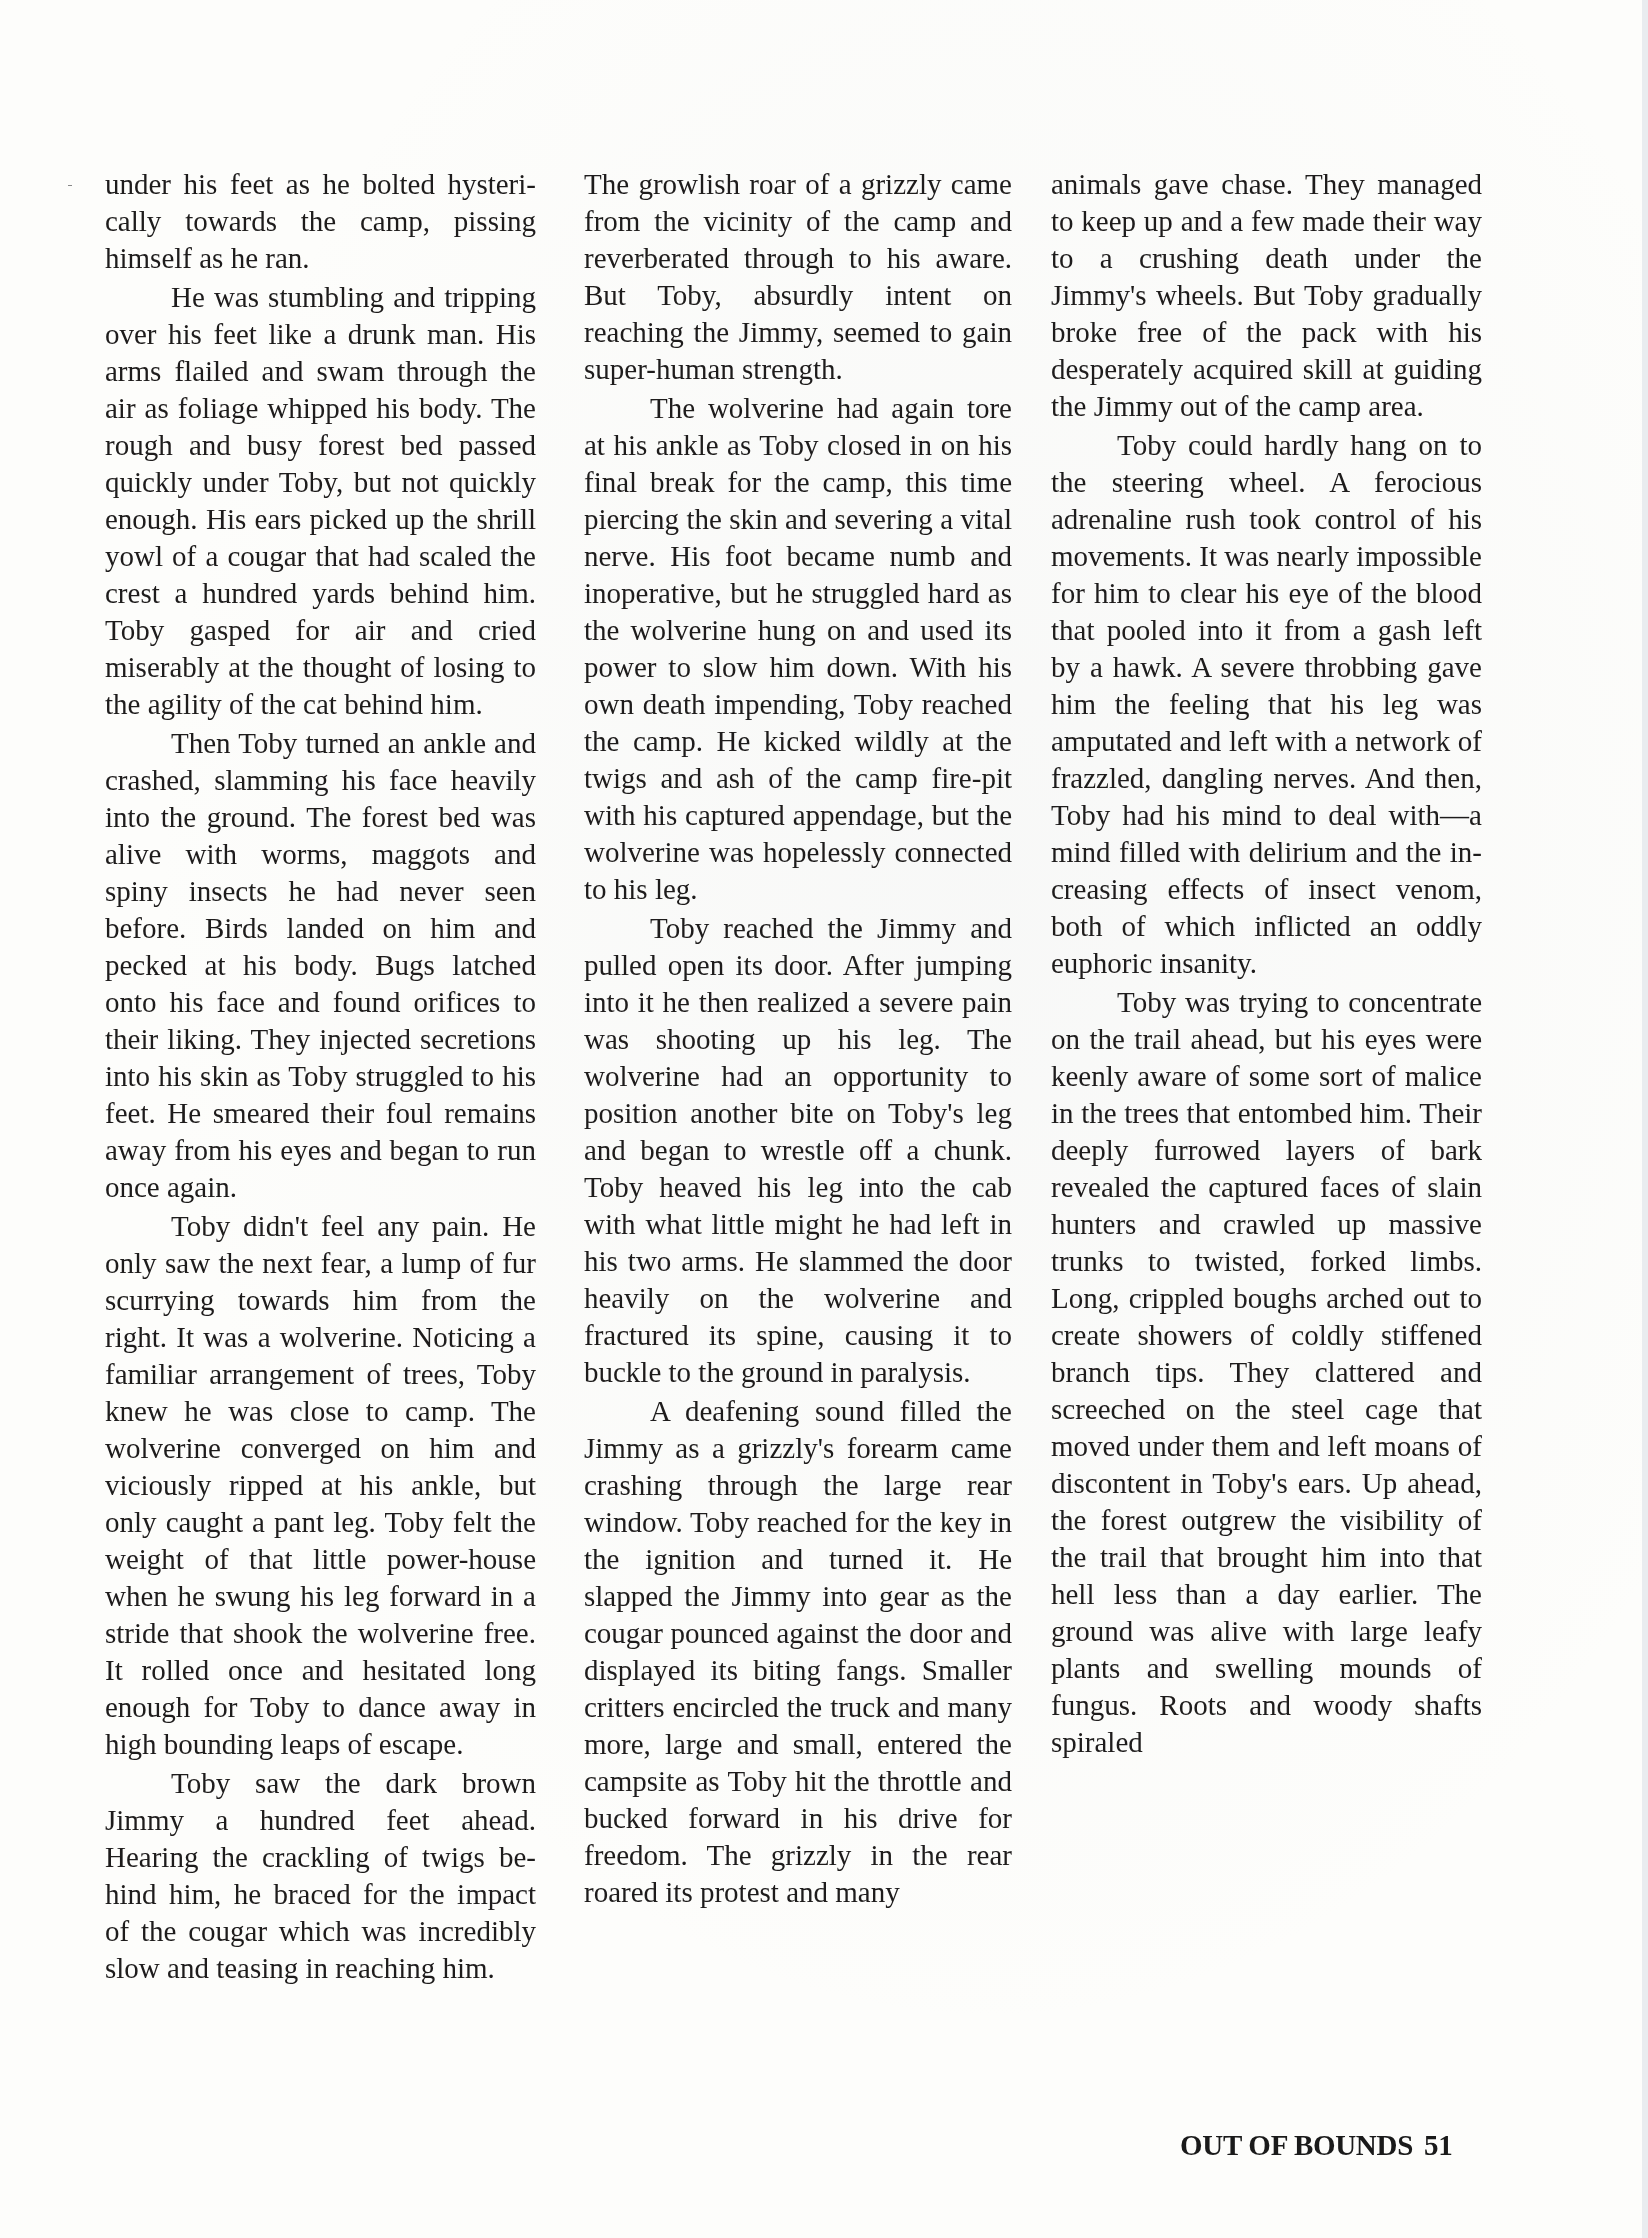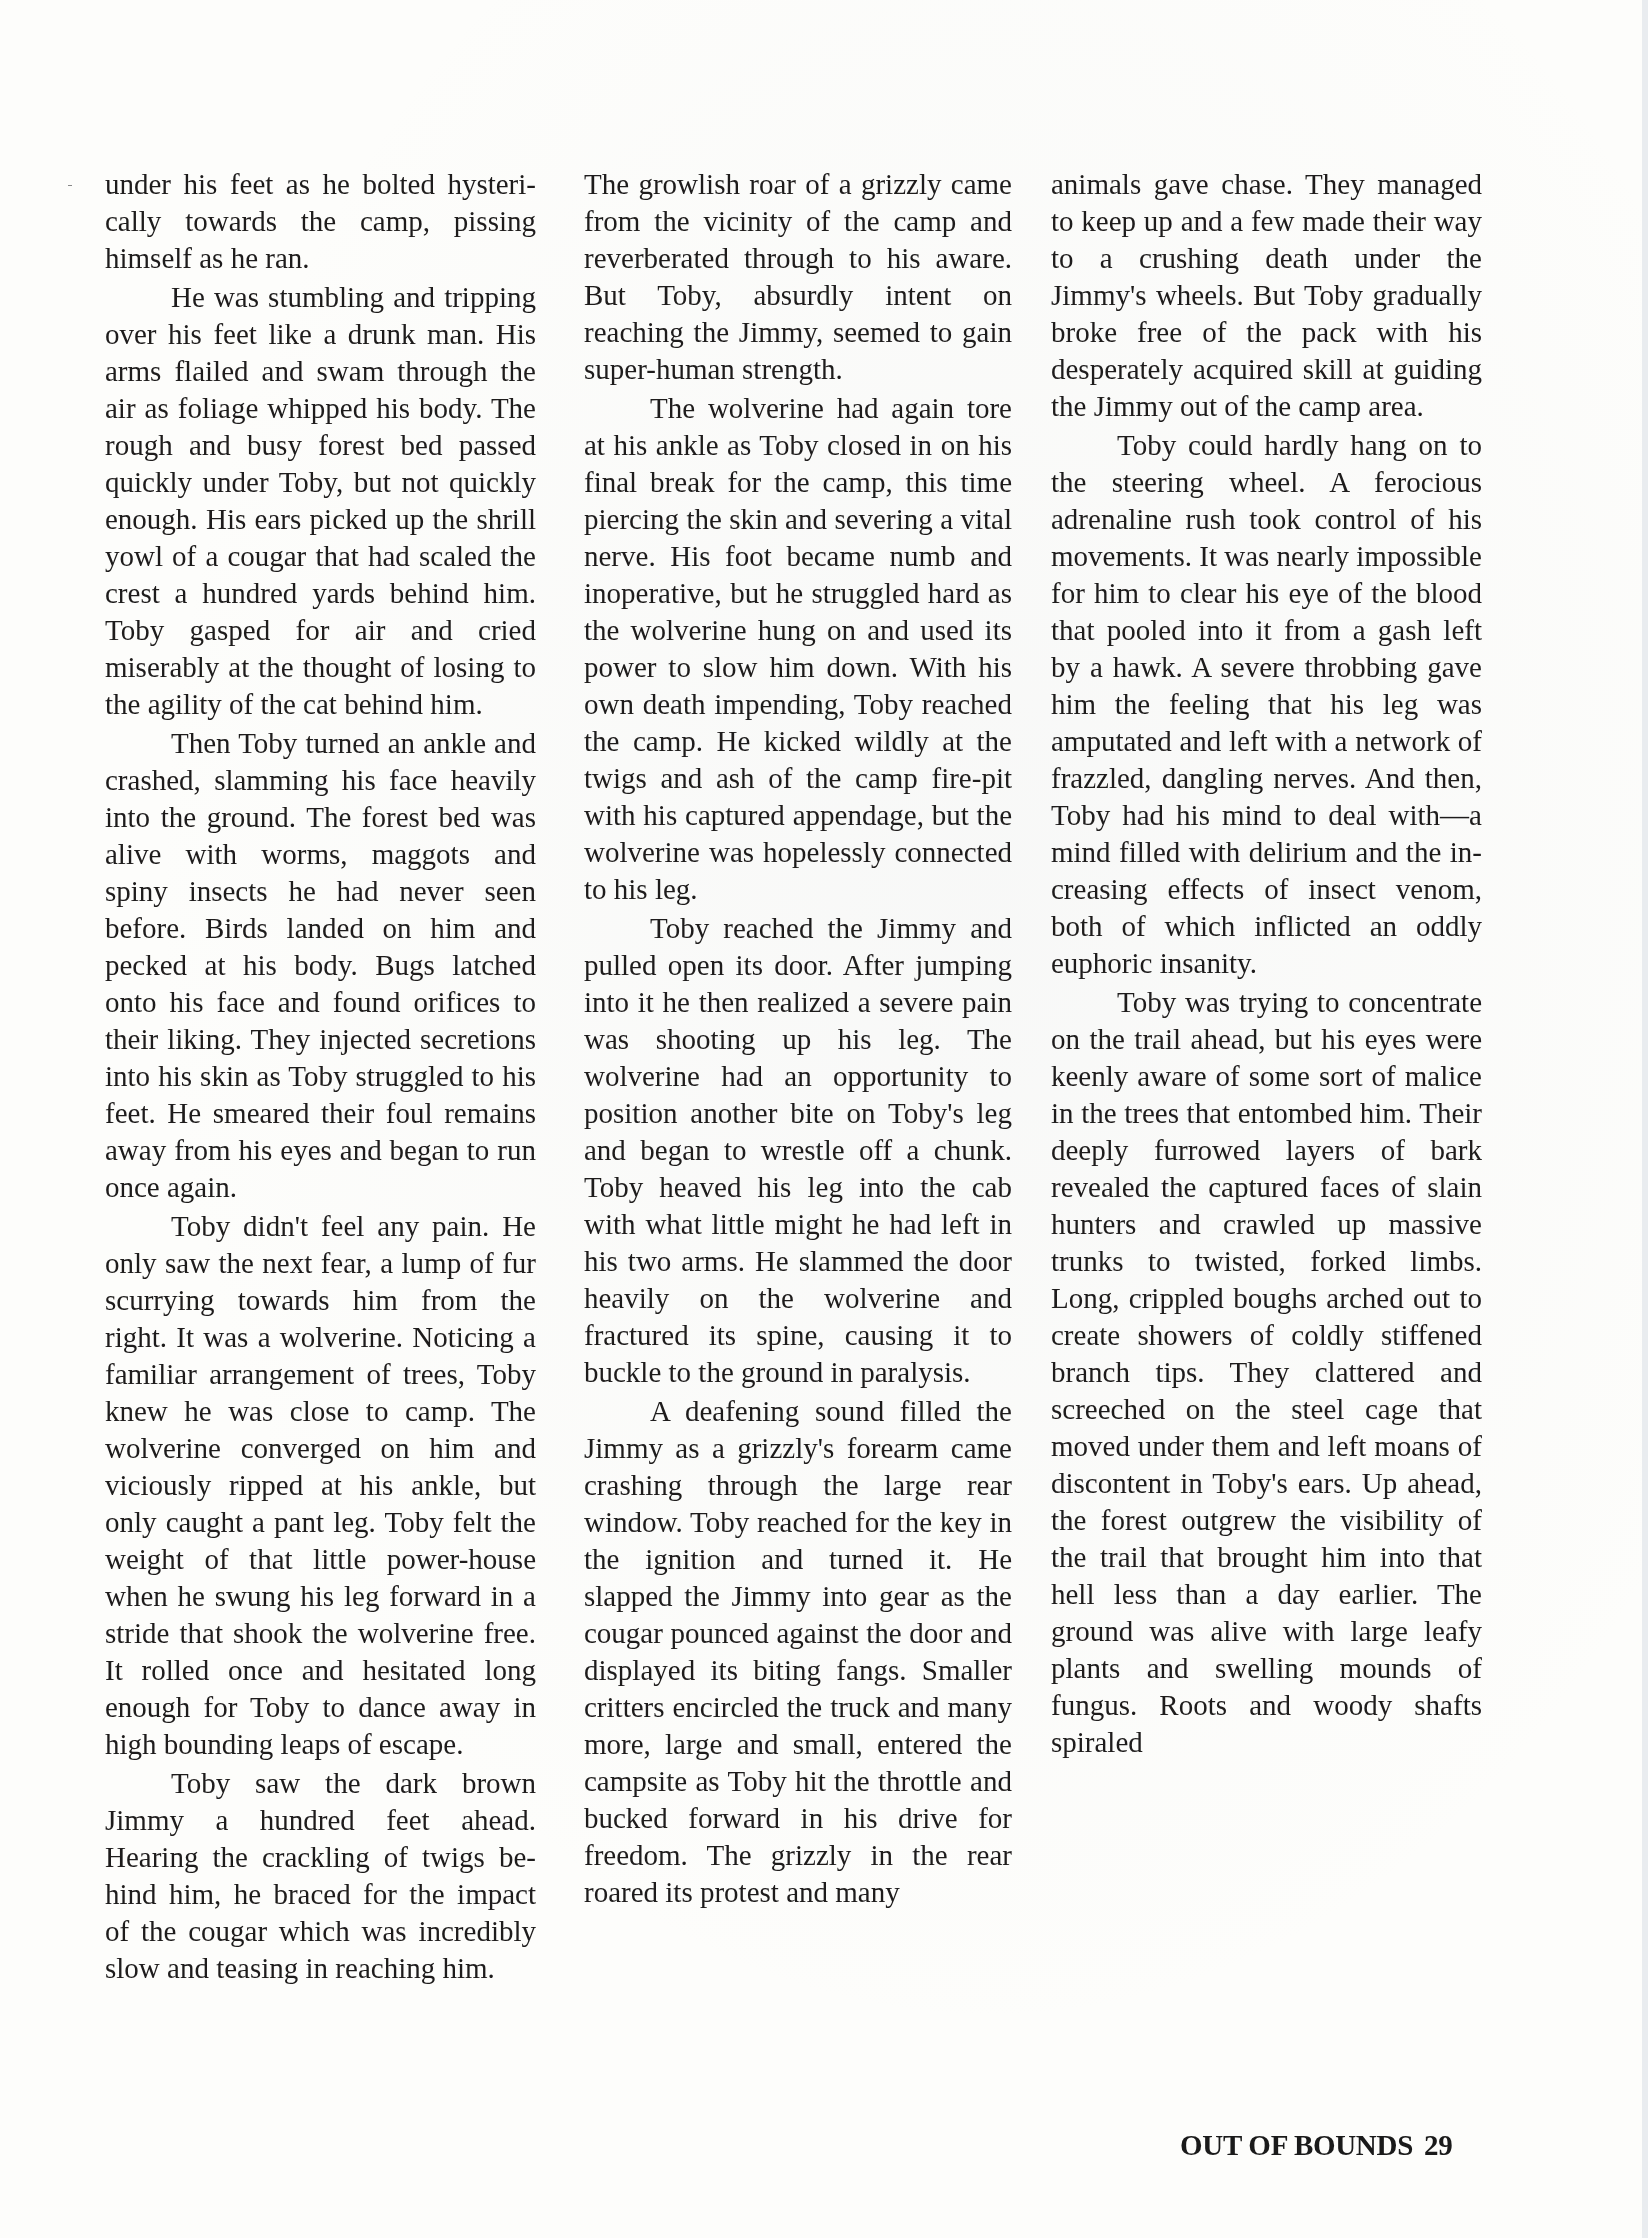--- a/index.html
+++ b/index.html
@@ -74,15 +74,15 @@
   <p class="indent">A deafening sound filled the Jimmy as a grizzly's forearm came crashing through the large rear window.  Toby reached for the key in the ignition and turned it.  He slapped the Jimmy into gear as the cougar pounced against the door and displayed its biting fangs.  Smaller critters en­circled the truck and many more, large and small, entered the campsite as Toby hit the throttle and bucked forward in his drive for freedom.  The grizzly in the rear roared its protest and many</p>
 </div>
 
 <div class="column col-3">
   <p>animals gave chase.  They man­aged to keep up and a few made their way to a crushing death un­der the Jimmy's wheels.  But Toby gradually broke free of the pack with his desperately acquired skill at guiding the Jimmy out of the camp area.</p>
   <p class="indent">Toby could hardly hang on to the steering wheel.  A ferocious adrenaline rush took control of his movements.  It was nearly impos­sible for him to clear his eye of the blood that pooled into it from a gash left by a hawk.  A severe throbbing gave him the feeling that his leg was amputated and left with a network of frazzled, dan­gling nerves.  And then, Toby had his mind to deal with—a mind filled with delirium and the in­creasing effects of insect venom, both of which inflicted an oddly euphoric insanity.</p>
   <p class="indent">Toby was trying to concen­trate on the trail ahead, but his eyes were keenly aware of some sort of malice in the trees that en­tombed him.  Their deeply fur­rowed layers of bark revealed the captured faces of slain hunters and crawled up massive trunks to twisted, forked limbs.  Long, crip­pled boughs arched out to create showers of coldly stiffened branch tips.  They clattered and screeched on the steel cage that moved under them and left moans of discontent in Toby's ears.  Up ahead, the for­est outgrew the visibility of the trail that brought him into that hell less than a day earlier.  The ground was alive with large leafy plants and swelling mounds of fungus. Roots and woody shafts spiraled</p>
 </div>
 
 <div class="footer">
-  <span>OUT OF BOUNDS</span><span class="page-num">29</span>
+  <span>OUT OF BOUNDS</span><span class="page-num">51</span>
 </div>
 
 
 </body></html>

